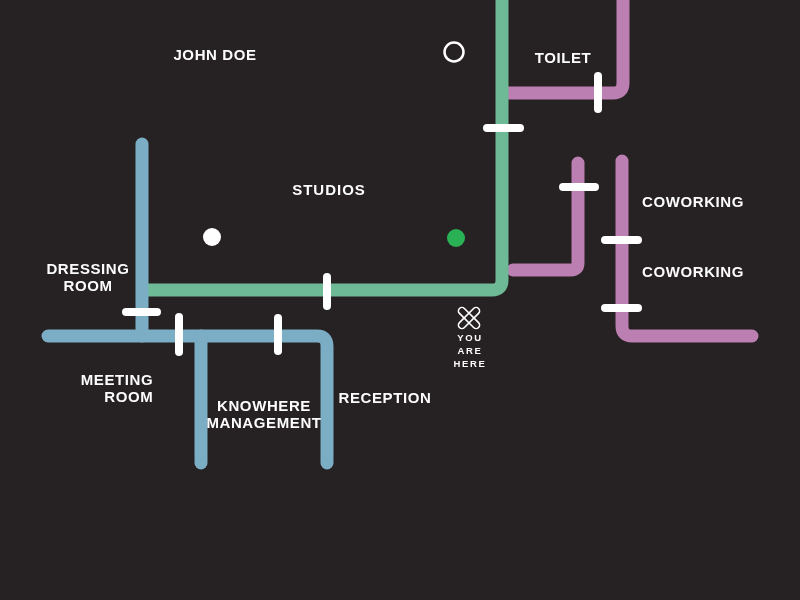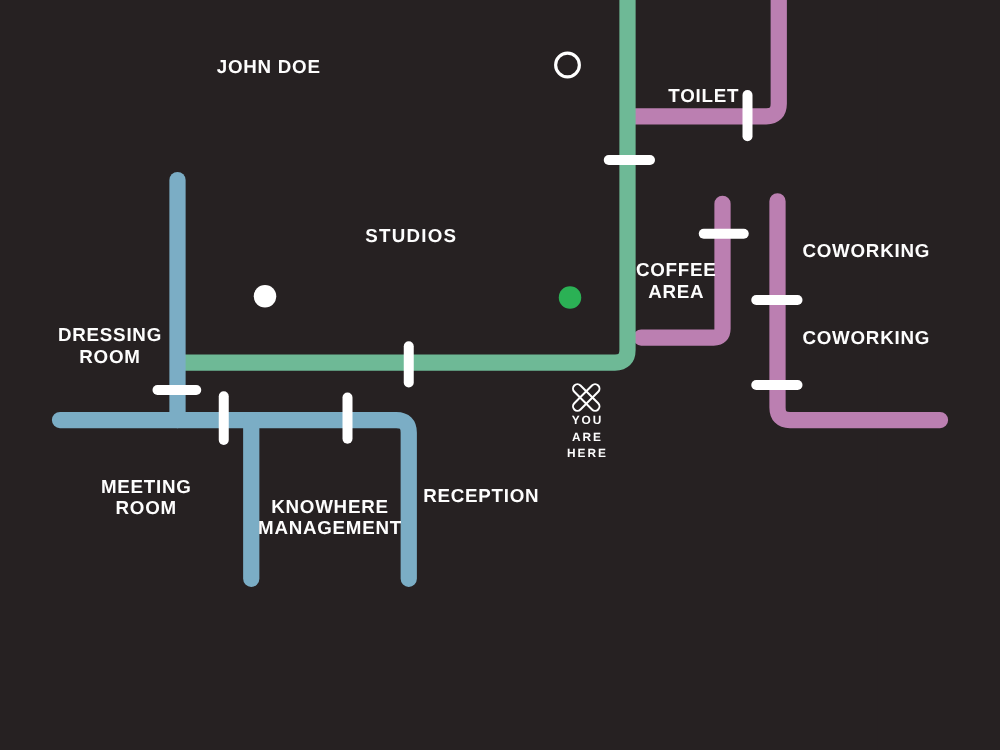--- a/index.html
+++ b/index.html
@@ -87,35 +87,33 @@
     <circle cx="212" cy="237" r="9" fill="var(--marker-white)"></circle>
     <circle cx="456" cy="238" r="9" fill="var(--marker-green)"></circle>
     <g transform="translate(469,318)">
       <rect x="-13.5" y="-3.5" width="27" height="7" rx="3.5" transform="rotate(45)" fill="none" stroke="var(--marker-white)" stroke-width="1.6"></rect>
       <rect x="-13.5" y="-3.5" width="27" height="7" rx="3.5" transform="rotate(-45)" fill="none" stroke="var(--marker-white)" stroke-width="1.6"></rect>
     </g>
   </svg>
 
   <div class="room-label" style="left:215px; top:54px;">JOHN DOE</div>
 
-  <div class="room-label" style="left:563px; top:57px;margin-top:20px;">TOILET</div>
+  <div class="room-label" style="left:563px; top:57px;">TOILET</div>
 
   <div class="room-label" style="left:329px; top:189px; letter-spacing:1px;text-align:right;">STUDIOS</div>
 
   <div class="room-label" style="left:88px; top:239px;margin-top:38px;">DRESSING
 ROOM</div>
 
-  <div class="room-label" style="left:541px; top:225px;">COFFEE
-AREA</div>
 
   <div class="room-label" style="left:693px; top:201px;">COWORKING</div>
 
   <div class="room-label" style="left:693px; top:271px;">COWORKING</div>
 
-  <div class="room-label" style="left:117px; top:398px;">MEETING
+  <div class="room-label" style="left:117px; top:388px;text-align:right;">MEETING
 ROOM</div>
 
   <div class="room-label" style="left:264px; top:414px;">KNOWHERE
 MANAGEMENT</div>
 
   <div class="room-label" style="left:385px; top:397px;">RECEPTION</div>
 
   <div class="room-label small" style="left:470px; top:350px;">YOU
 ARE
 HERE</div>

